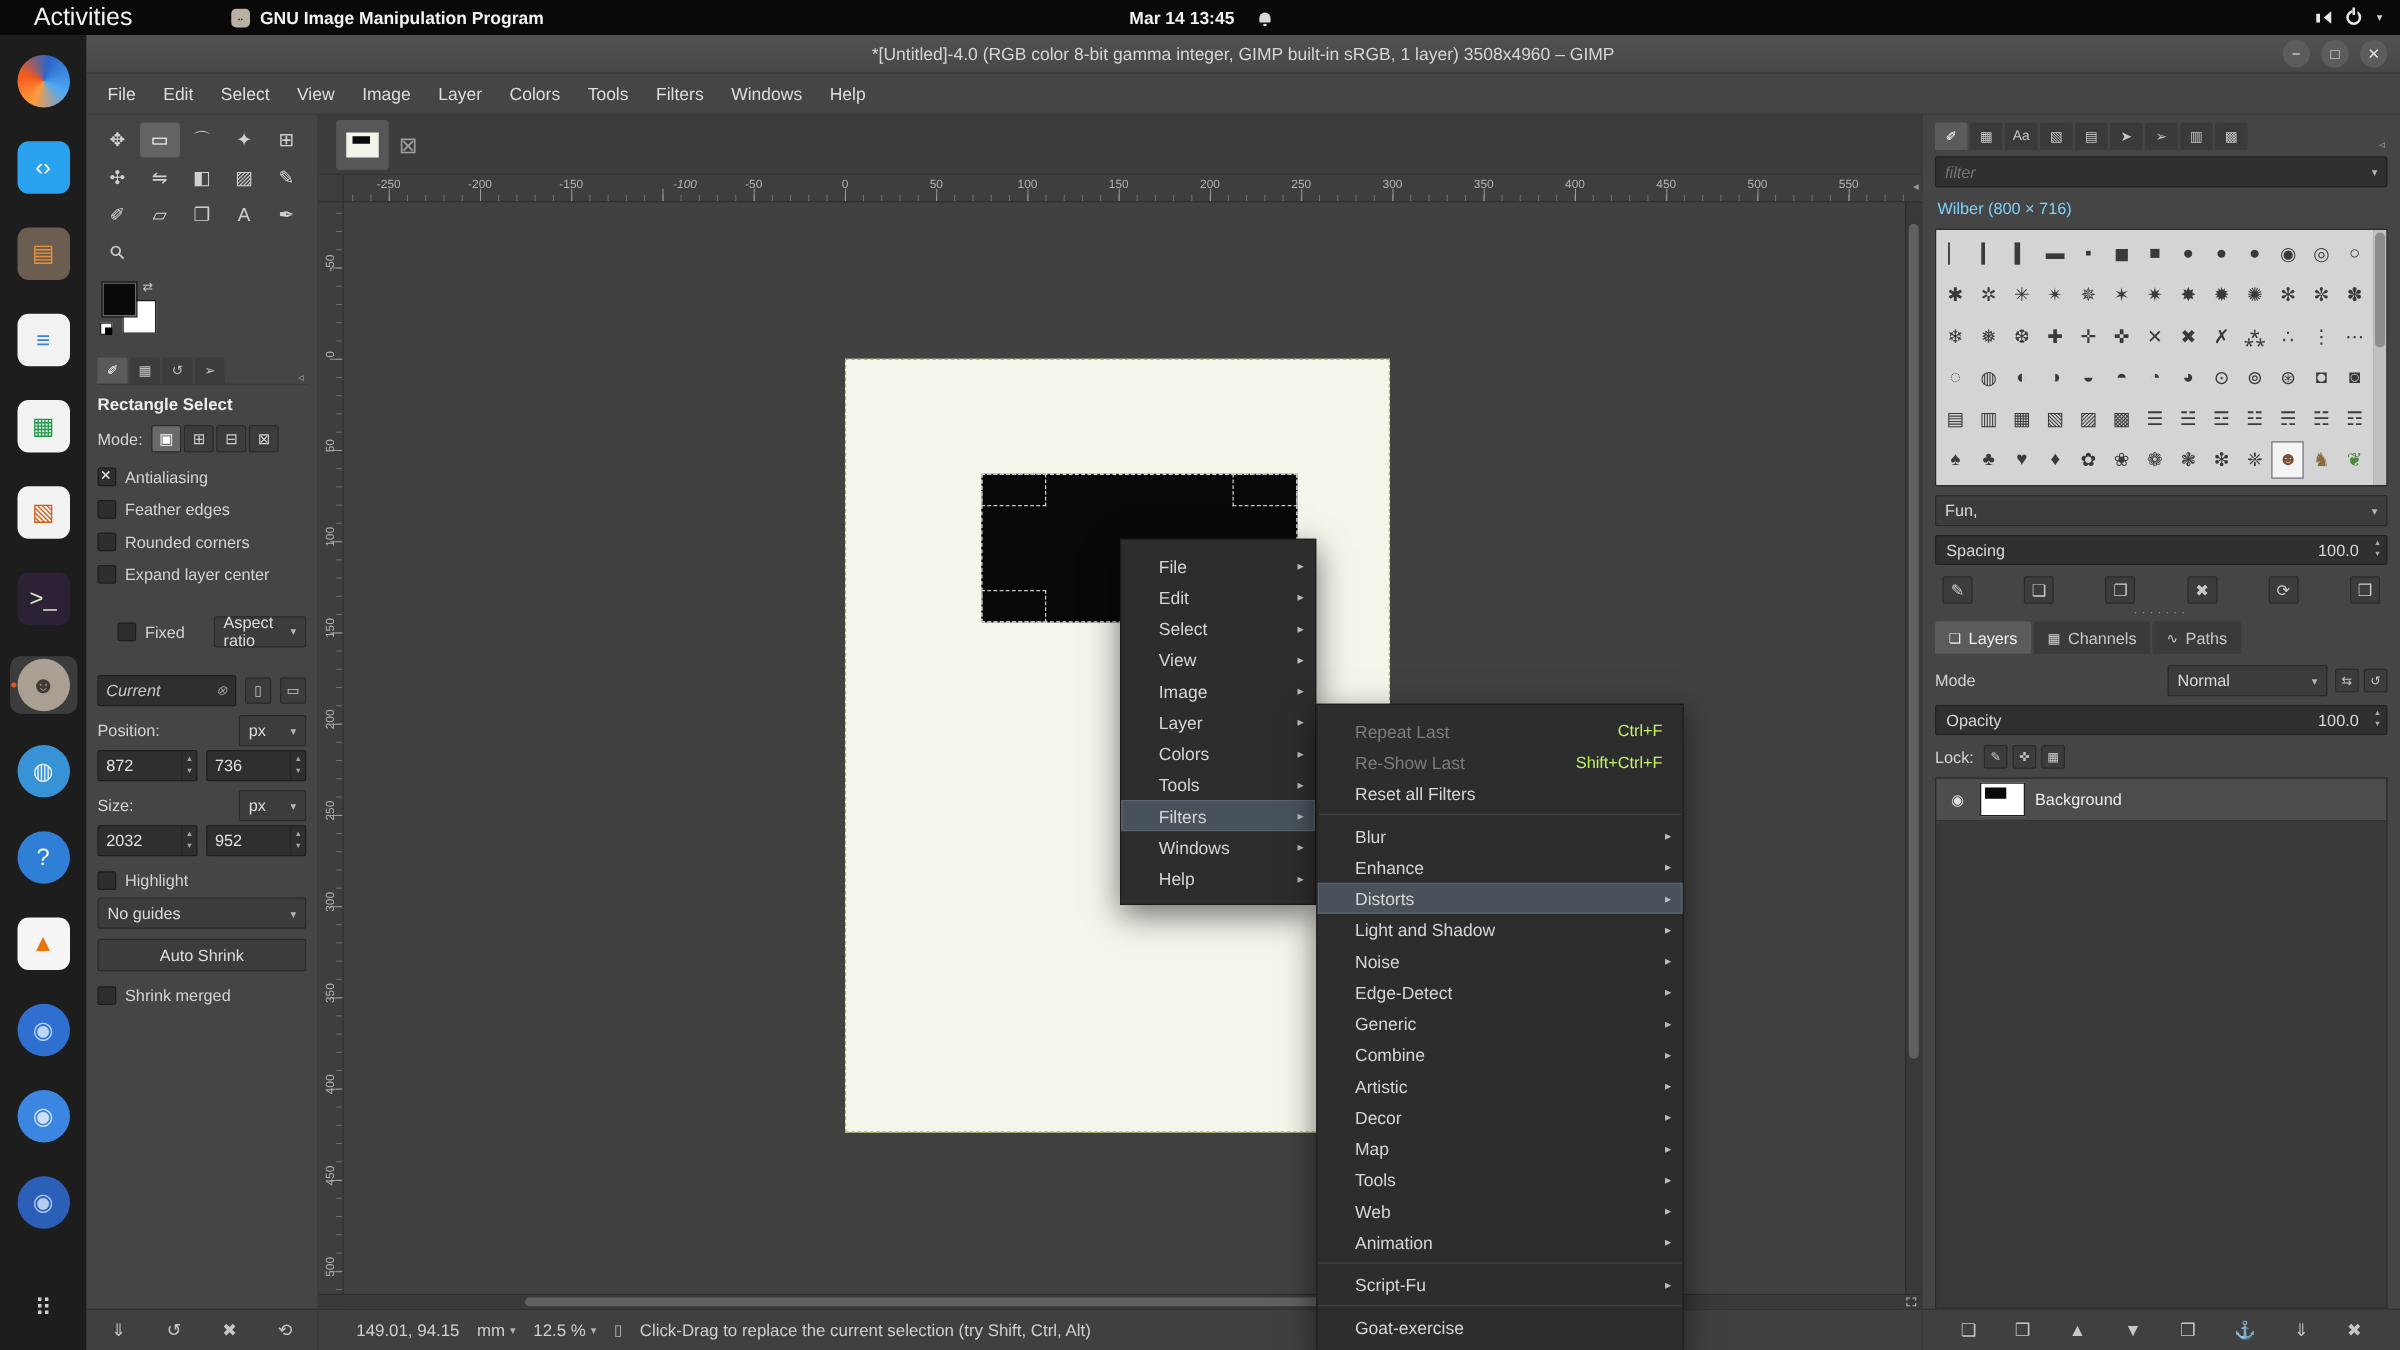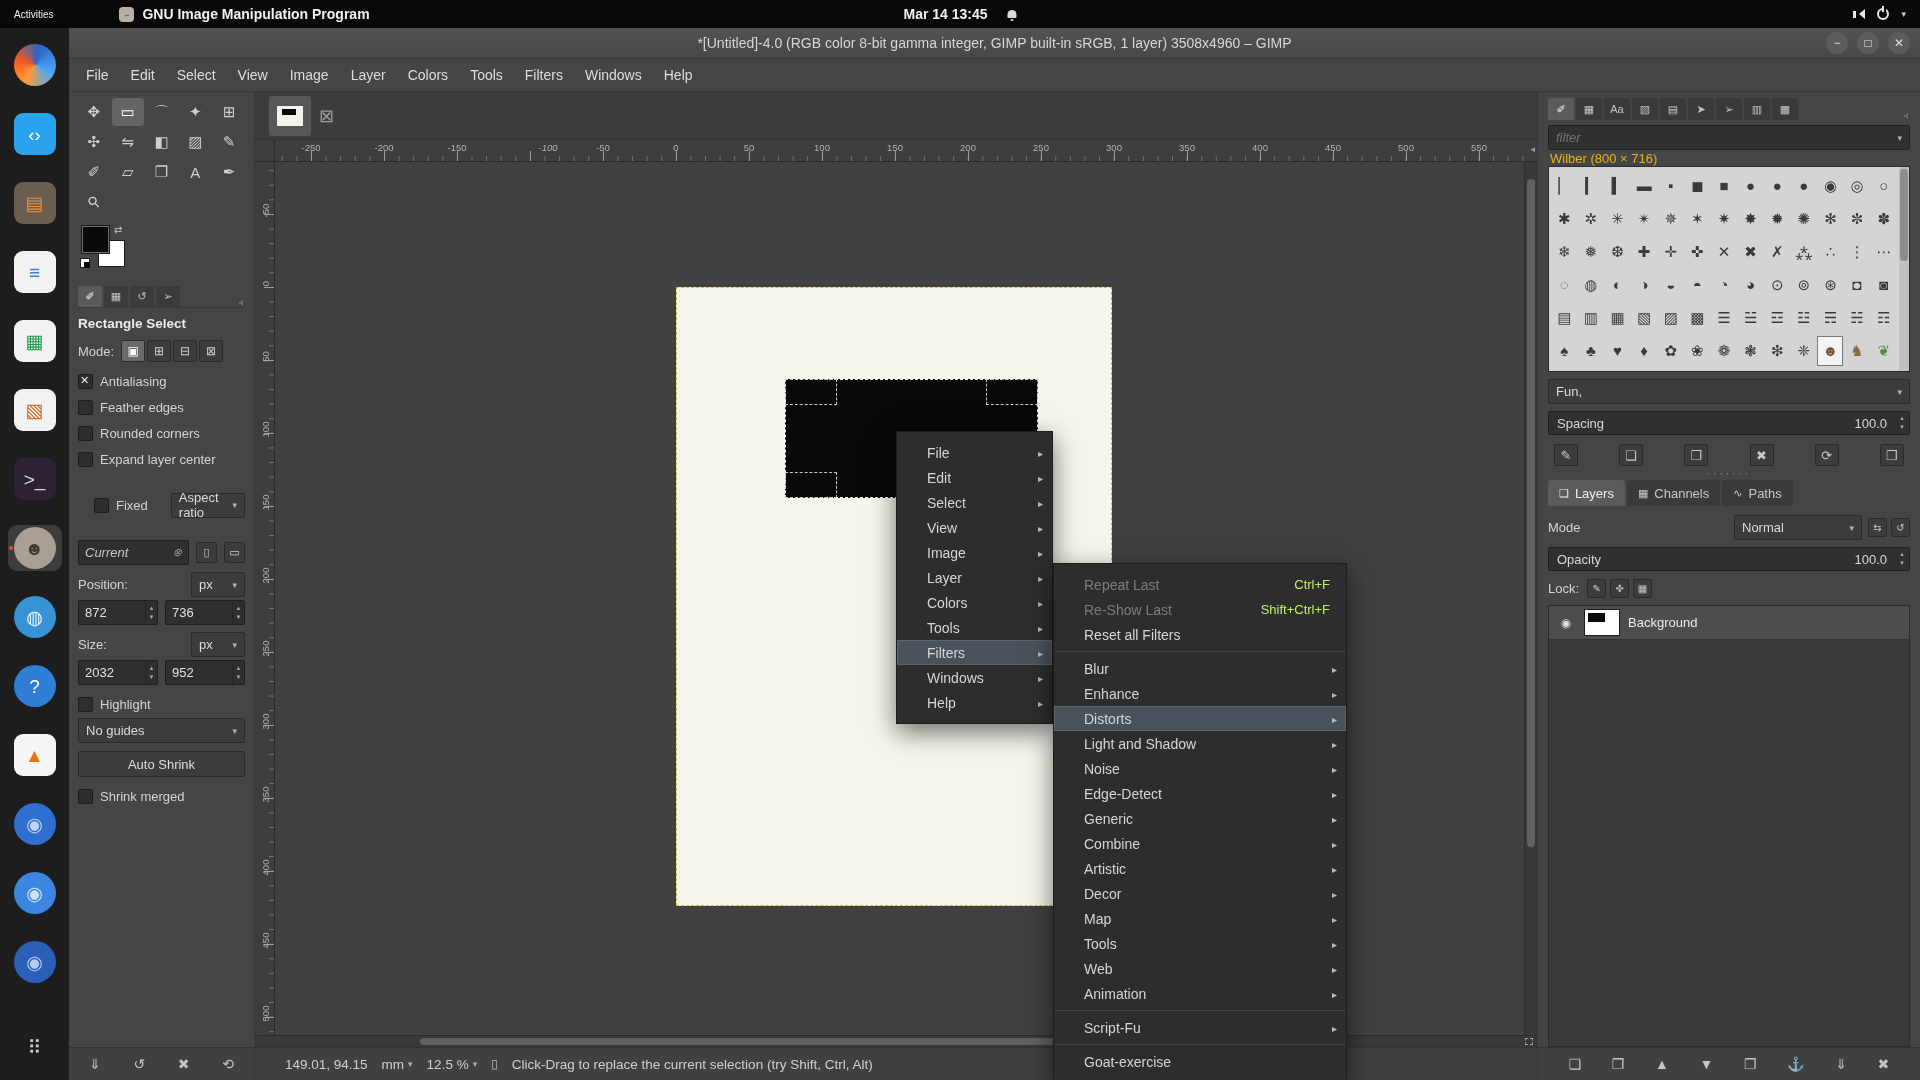--- a/index.html
+++ b/index.html
@@ -1,21 +1,21 @@
 <!DOCTYPE html>
 <html><head>
 <meta charset="utf-8">
 <style>
   *{margin:0;padding:0;box-sizing:border-box;font-family:"Liberation Sans",sans-serif}
   html,body{width:1920px;height:1080px;overflow:hidden}
   body{position:relative;background:#2e2e2e;color:#dcdcdc;font-size:14px}
 
   
   #topbar{position:absolute;left:0;top:0;width:1920px;height:28px;background:#090909;color:#f2f2f2;display:flex;align-items:center;z-index:60}
-  #topbar .activities{padding:0 14px;font-size:10px}
+  #topbar .activities{padding:0 27px;font-size:20px}
   #topbar .appcluster{display:flex;align-items:center;gap:8px;margin-left:52px;font-weight:700;font-size:14px}
   .wilber-mini{width:15px;height:15px;border-radius:4px;background:#b9b0a4;display:inline-flex;align-items:center;justify-content:center;color:#2d2a26;font-size:8px;line-height:1}
   #topbar .center{position:absolute;left:50%;transform:translateX(-50%);display:flex;align-items:center;gap:20px}
   #topbar .clock{font-weight:700;font-size:14px}
   .bell{display:inline-block;width:9px;height:8px;background:#d8d8d8;border-radius:5px 5px 1px 1px;position:relative}
   .bell::after{content:"";position:absolute;left:3px;bottom:-3px;width:3px;height:2px;background:#d8d8d8;border-radius:50%}
   #topbar .right{margin-left:auto;display:flex;align-items:center;gap:12px;padding-right:14px}
   .spk{display:inline-flex;align-items:center}
   .spk i{display:inline-block;width:3px;height:7px;background:#e8e8e8}
   .spk b{display:inline-block;width:0;height:0;border:5px solid transparent;border-right:6px solid #e8e8e8;margin-left:-2px}
@@ -131,21 +131,21 @@
   .msep{height:1px;background:#434343;margin:4px 1px}
 
   
   #rightpanel{width:383px;background:#454545;border-left:1px solid #373737;display:flex;flex-direction:column;padding:6px 10px 0;min-height:0}
   #rtabs{display:flex;gap:2px;align-items:flex-end}
   .rtab{width:26px;height:22px;background:#3a3a3a;border-radius:2px 2px 0 0;display:flex;align-items:center;justify-content:center;font-size:11px;color:#c4c4c4}
   .rtab.active{background:#5b5b5b;color:#fff}
   #filterentry{margin-top:5px;height:25px;background:#303030;border:1px solid #222;border-radius:2px;display:flex;align-items:center;padding:0 7px}
   #filterentry input{flex:1;background:transparent;border:none;outline:none;color:#bdbdbd;font-size:13px;font-style:italic}
   #filterentry .car{font-size:9px;color:#b0b0b0}
-  #brushname{height:16px;display:flex;align-items:center;font-size:13px;color:#eab308;padding-left:2px}
+  #brushname{height:33px;display:flex;align-items:center;font-size:13px;color:#7dd3fc;padding-left:2px}
   #brushwrap{position:relative;height:206px;border:1px solid #2b2b2b}
   #brushgrid{position:absolute;inset:0;right:10px;background:#d4d4d4;display:grid;grid-template-columns:repeat(13,1fr);grid-auto-rows:33px;align-items:center;justify-items:center;padding:2px;overflow:hidden}
   .brush{width:24px;height:28px;display:flex;align-items:center;justify-content:center;font-size:15px;color:#3a3a3a}
   .brush.sel{background:#f4f4f4;outline:1px solid #7a7a7a}
   #brushscroll{position:absolute;right:0;top:0;bottom:0;width:10px;background:#c0c0c0}
   #brushscroll i{position:absolute;left:1px;right:1px;top:2px;height:92px;background:#8d8d8d;border-radius:4px;display:block}
   #funcombo{margin-top:7px}
   .slider{position:relative;height:24px;background:#303030;border:1px solid #222;border-radius:2px;display:flex;align-items:center;padding:0 22px 0 8px;font-size:13px;color:#d8d8d8;margin-top:7px}
   .slider .sval{margin-left:auto}
   .slider .stp{position:absolute;right:4px;top:0;bottom:0;display:flex;flex-direction:column;align-items:center;justify-content:center;font-size:6px;color:#a8a8a8;line-height:1.5}

